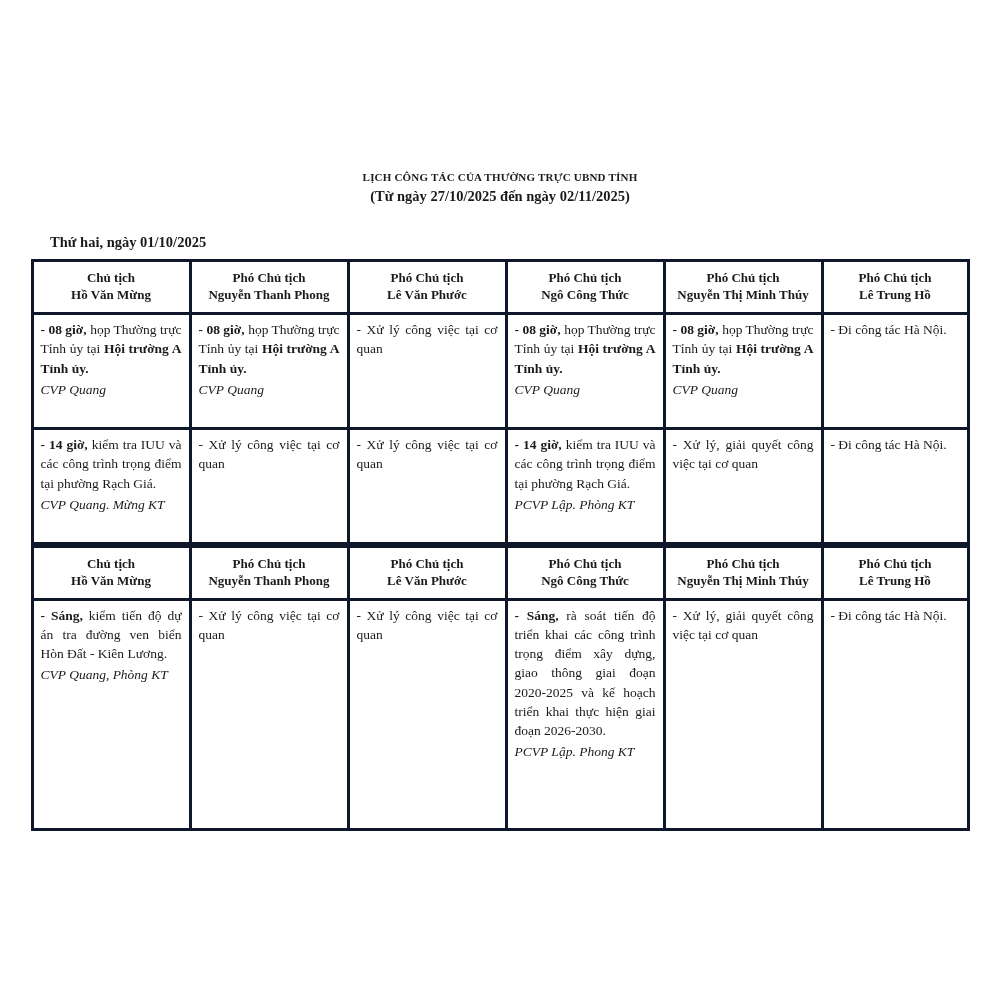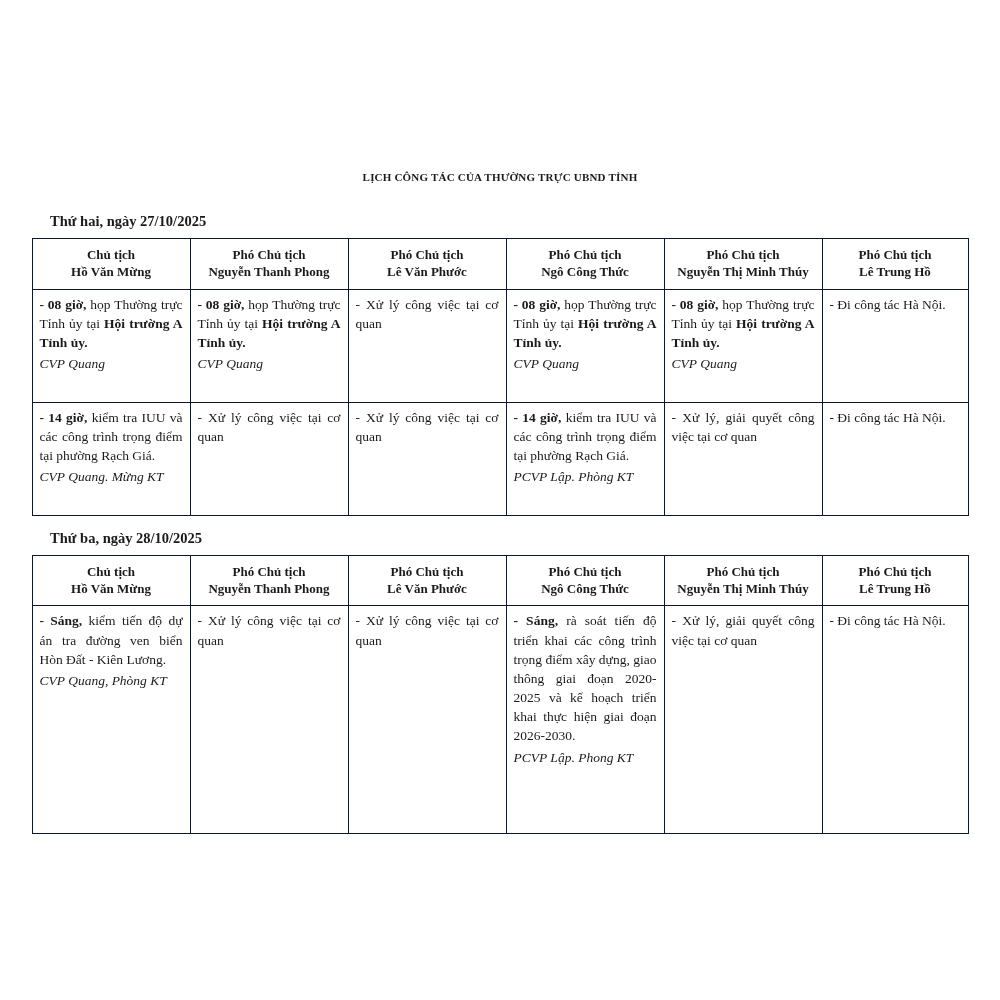--- a/index.html
+++ b/index.html
@@ -44,21 +44,21 @@
   .day-heading.second {
     margin-top: 14px;
   }
   table.sched {
     border-collapse: collapse;
     width: 936px;
     margin: 0 auto;
     table-layout: fixed;
   }
   table.sched th, table.sched td {
-    border: 1px solid #0f172a;
+    border: 3px solid #0f172a;
     vertical-align: top;
     padding: 5px 7px 7px 7px;
   }
   table.sched th {
     text-align: center;
     font-weight: bold;
     font-size: 13px;
     line-height: 1.3;
     padding-top: 8px;
     padding-bottom: 8px;
@@ -89,22 +89,23 @@
   col.c6 { width: 146px; }
   .row-block td { height: 100px; }
   .tbl2 .row-block td { height: 215px; font-family: Liberation Serif, serif; }
 </style>
 </head>
 <body>
 
 <div class="page">
 
   <div class="doc-title">LỊCH CÔNG TÁC CỦA THƯỜNG TRỰC UBND TỈNH</div>
-
-  <div class="day-heading">Thứ hai, ngày 27/10/2025</div>
+  <div class="doc-subtitle">(Từ ngày 27/10/2025 đến ngày 02/11/2025)</div>
+
+  <div class="day-heading">Thứ hai, ngày 01/10/2025</div>
 
   <table class="sched tbl1">
     <colgroup>
       <col class="c1">
         <col class="c2">
         <col class="c3">
         <col class="c4">
         <col class="c5">
         <col class="c6">
     </colgroup>
@@ -209,21 +210,20 @@
         <td>
           <p class="cell-p">
             <span class="lead"></span><span>- Đi công tác Hà Nội.</span><span class="lead"></span>
           </p>
           <span class="note"></span>
         </td>
       </tr>
     </tbody>
   </table>
 
-  <div class="day-heading second">Thứ ba, ngày 28/10/2025</div>
 
   <table class="sched tbl2">
     <colgroup>
       <col class="c1">
         <col class="c2">
         <col class="c3">
         <col class="c4">
         <col class="c5">
         <col class="c6">
     </colgroup>

